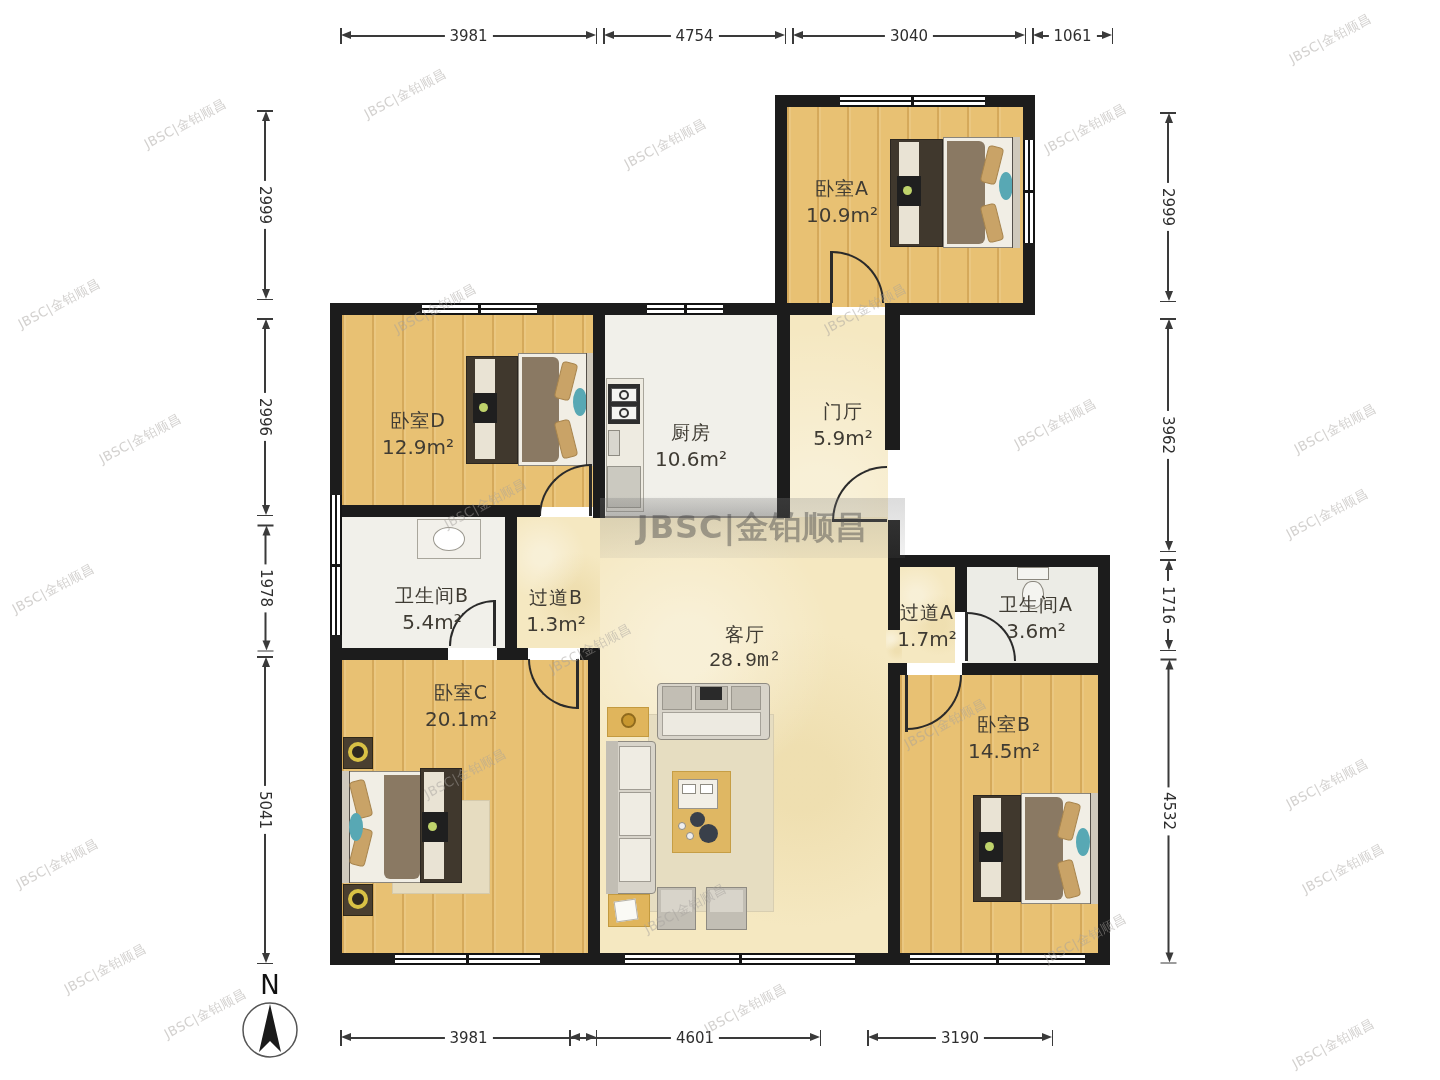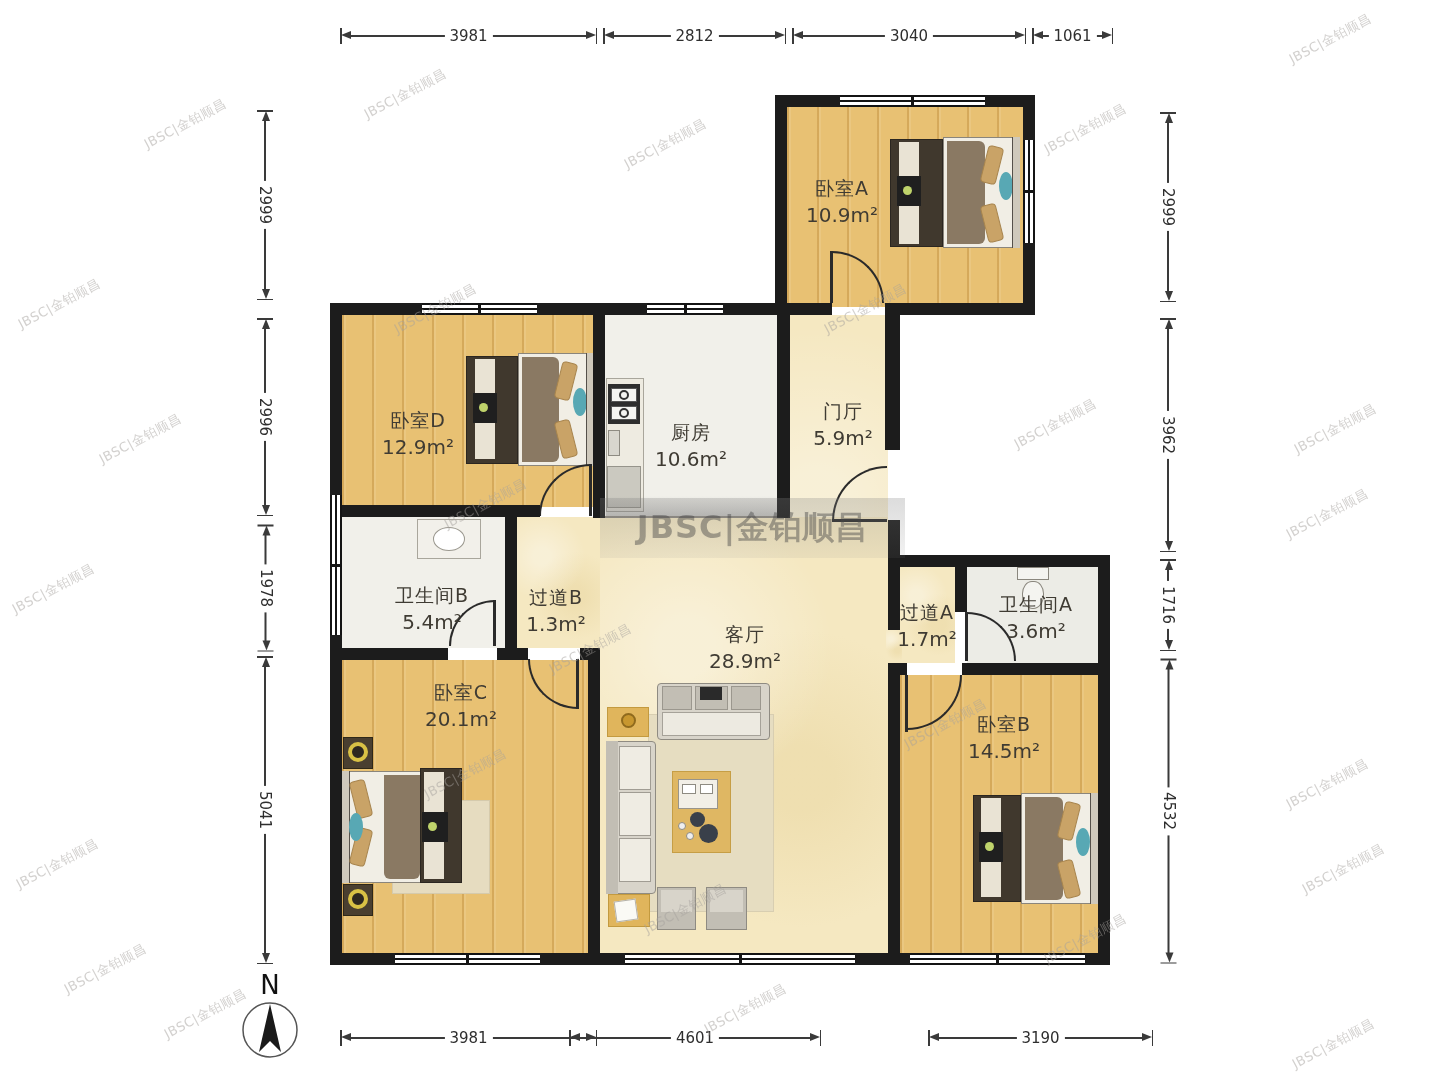--- a/index.html
+++ b/index.html
@@ -230,21 +230,21 @@
     <div class="rarea">5.9m²</div>
   </div>
   <div class="rlabel" style="left:432px;top:583px;">
     <div class="rname">卫生间B</div>
     <div class="rarea">5.4m²</div>
   </div>
   <div class="rlabel" style="left:556px;top:585px;">
     <div class="rname">过道B</div>
     <div class="rarea">1.3m²</div>
   </div>
-  <div class="rlabel" style="left:745px;top:622px;">
+  <div class="rlabel" style="left:745px;top:622px;font-family:Liberation Mono, monospace;">
     <div class="rname">客厅</div>
     <div class="rarea">28.9m²</div>
   </div>
   <div class="rlabel" style="left:927px;top:600px;">
     <div class="rname">过道A</div>
     <div class="rarea">1.7m²</div>
   </div>
   <div class="rlabel" style="left:1036px;top:592px;">
     <div class="rname">卫生间A</div>
     <div class="rarea">3.6m²</div>
@@ -265,21 +265,21 @@
       <div class="tick l"></div>
       <div class="tick r"></div>
     <span class="lab">3981</span>
   </div>
   <div class="dim" style="left:603px;top:26px;width:183px;">
     <div class="line"></div>
       <div class="ah l"></div>
       <div class="ah r"></div>
       <div class="tick l"></div>
       <div class="tick r"></div>
-    <span class="lab">2812</span>
+    <span class="lab">4754</span>
   </div>
   <div class="dim" style="left:792px;top:26px;width:234px;">
     <div class="line"></div>
       <div class="ah l"></div>
       <div class="ah r"></div>
       <div class="tick l"></div>
       <div class="tick r"></div>
     <span class="lab">3040</span>
   </div>
   <div class="dim" style="left:1032px;top:26px;width:81px;">
@@ -300,21 +300,21 @@
     <span class="lab">3981</span>
   </div>
   <div class="dim" style="left:569px;top:1028px;width:252px;text-align:center;">
     <div class="line"></div>
       <div class="ah l"></div>
       <div class="ah r"></div>
       <div class="tick l"></div>
       <div class="tick r"></div>
     <span class="lab">4601</span>
   </div>
-  <div class="dim" style="left:928px;top:1028px;width:225px;">
+  <div class="dim" style="left:867px;top:1028px;width:186px;">
     <div class="line"></div>
       <div class="ah l"></div>
       <div class="ah r"></div>
       <div class="tick l"></div>
       <div class="tick r"></div>
     <span class="lab">3190</span>
   </div>
 
   <div class="dim" style="left:170px;top:195px;width:190px;transform:rotate(90deg);">
     <div class="line"></div>

